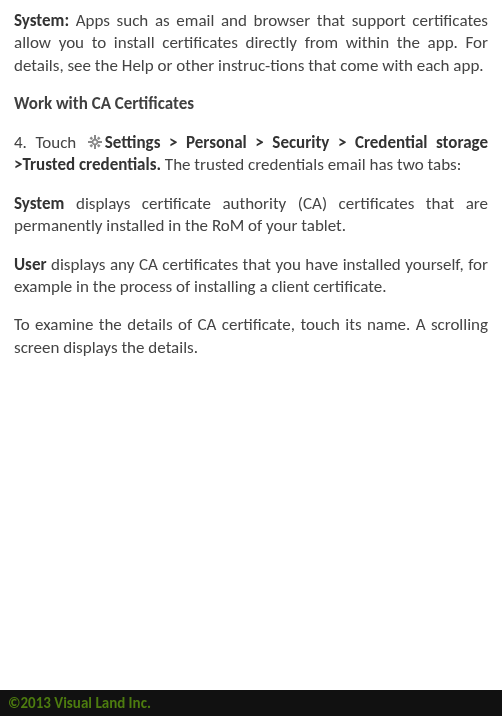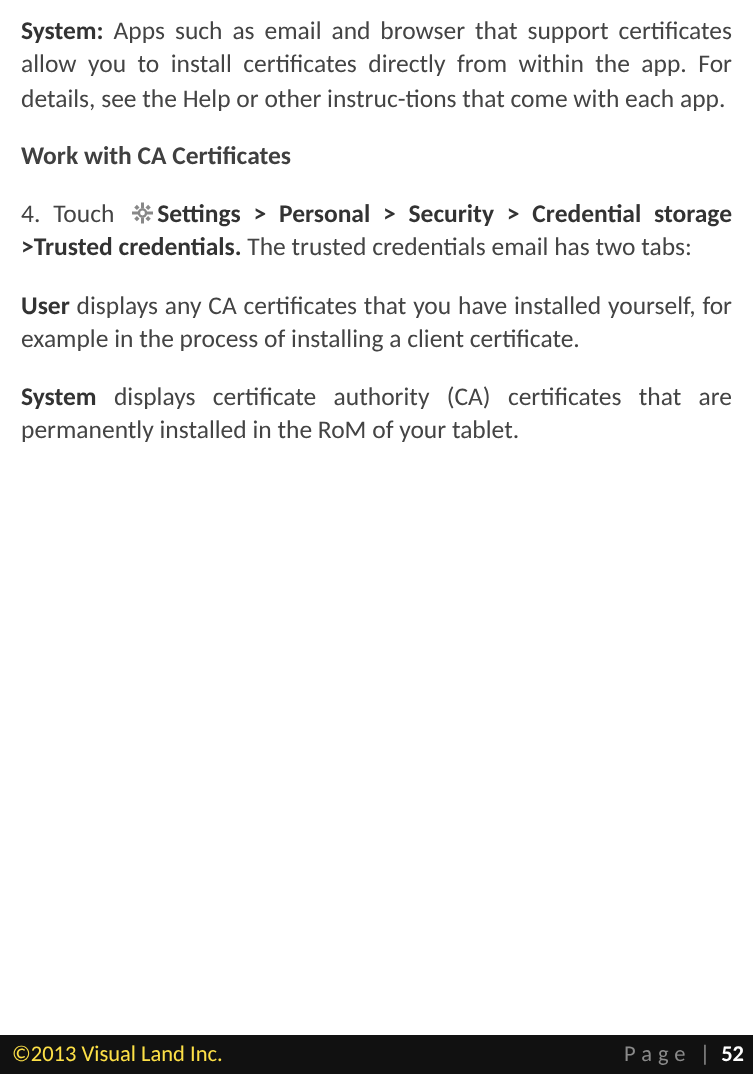--- a/index.html
+++ b/index.html
@@ -44,21 +44,21 @@
     display: flex;
     justify-content: space-between;
     align-items: baseline;
   }
   .page-label {
     color: #8a8a8a;
     letter-spacing: 4px;
   }
   .page-sep { color: #8a8a8a; margin: 0 4px 0 2px; }
   .page-num { font-weight: 700; color: #fff; }
-  .copyright { color: #fde047; }
+  .copyright { color: #4d7c0f; font-weight: bold; }
 </style>
 </head>
 <body>
 
 <div class="page">
 
   <p class="para">
     <span class="bold">System:</span><span> Apps such as email and browser that support certificates allow you to install certificates directly from within the app. For details, see the Help or other instruc-tions that come with each app.</span>
   </p>
 
@@ -73,30 +73,26 @@
           <rect x="11" y="7" width="4" height="2" fill="#888"></rect>
           <rect x="3" y="3" width="2.5" height="2.5" fill="#888" transform="rotate(45 4.25 4.25)"></rect>
           <rect x="10.5" y="3" width="2.5" height="2.5" fill="#888" transform="rotate(45 11.75 4.25)"></rect>
           <rect x="3" y="10.5" width="2.5" height="2.5" fill="#888" transform="rotate(45 4.25 11.75)"></rect>
           <rect x="10.5" y="10.5" width="2.5" height="2.5" fill="#888" transform="rotate(45 11.75 11.75)"></rect>
           <circle cx="8" cy="8" r="2.4" fill="none" stroke="#888" stroke-width="1.6"></circle>
         </svg></span><span class="bold">Settings &gt; Personal &gt; Security &gt; Credential storage &gt;Trusted credentials.</span><span> The trusted credentials email has two tabs:</span>
   </p>
 
   <p class="para">
+    <span class="bold">System</span><span> displays certificate authority (CA) certificates that are permanently installed in the RoM of your tablet.</span>
+  </p>
+
+  <p class="para">
     <span class="bold">User</span><span> displays any CA certificates that you have installed yourself, for example in the process of installing a client certificate.</span>
   </p>
 
-  <p class="para">
-    <span class="bold">System</span><span> displays certificate authority (CA) certificates that are permanently installed in the RoM of your tablet.</span>
-  </p>
-
+  <p class="para">To examine the details of CA certificate, touch its name. A scrolling screen displays the details.</p>
 
 </div>
 
 <div class="footer">
   <span class="copyright">©2013 Visual Land Inc.</span>
-  <span>
-    <span class="page-label">Page</span>
-    <span class="page-sep">|</span>
-    <span class="page-num">52</span>
-  </span>
 </div>
 
 </body></html>

